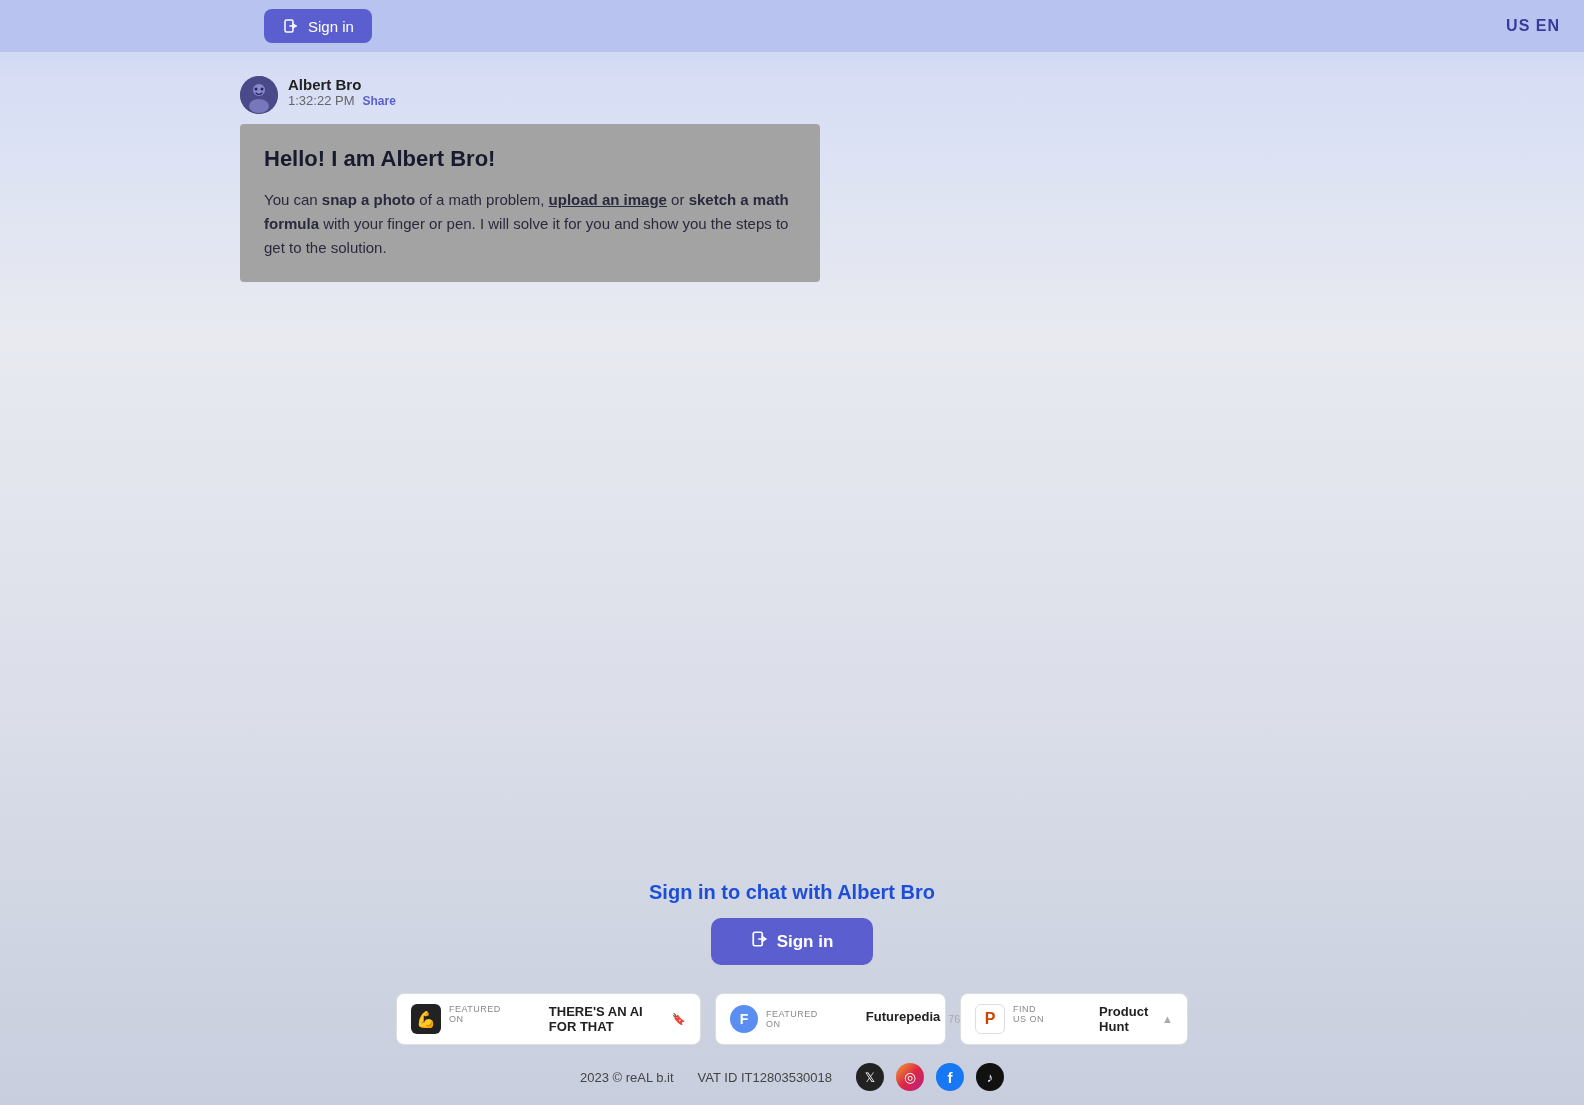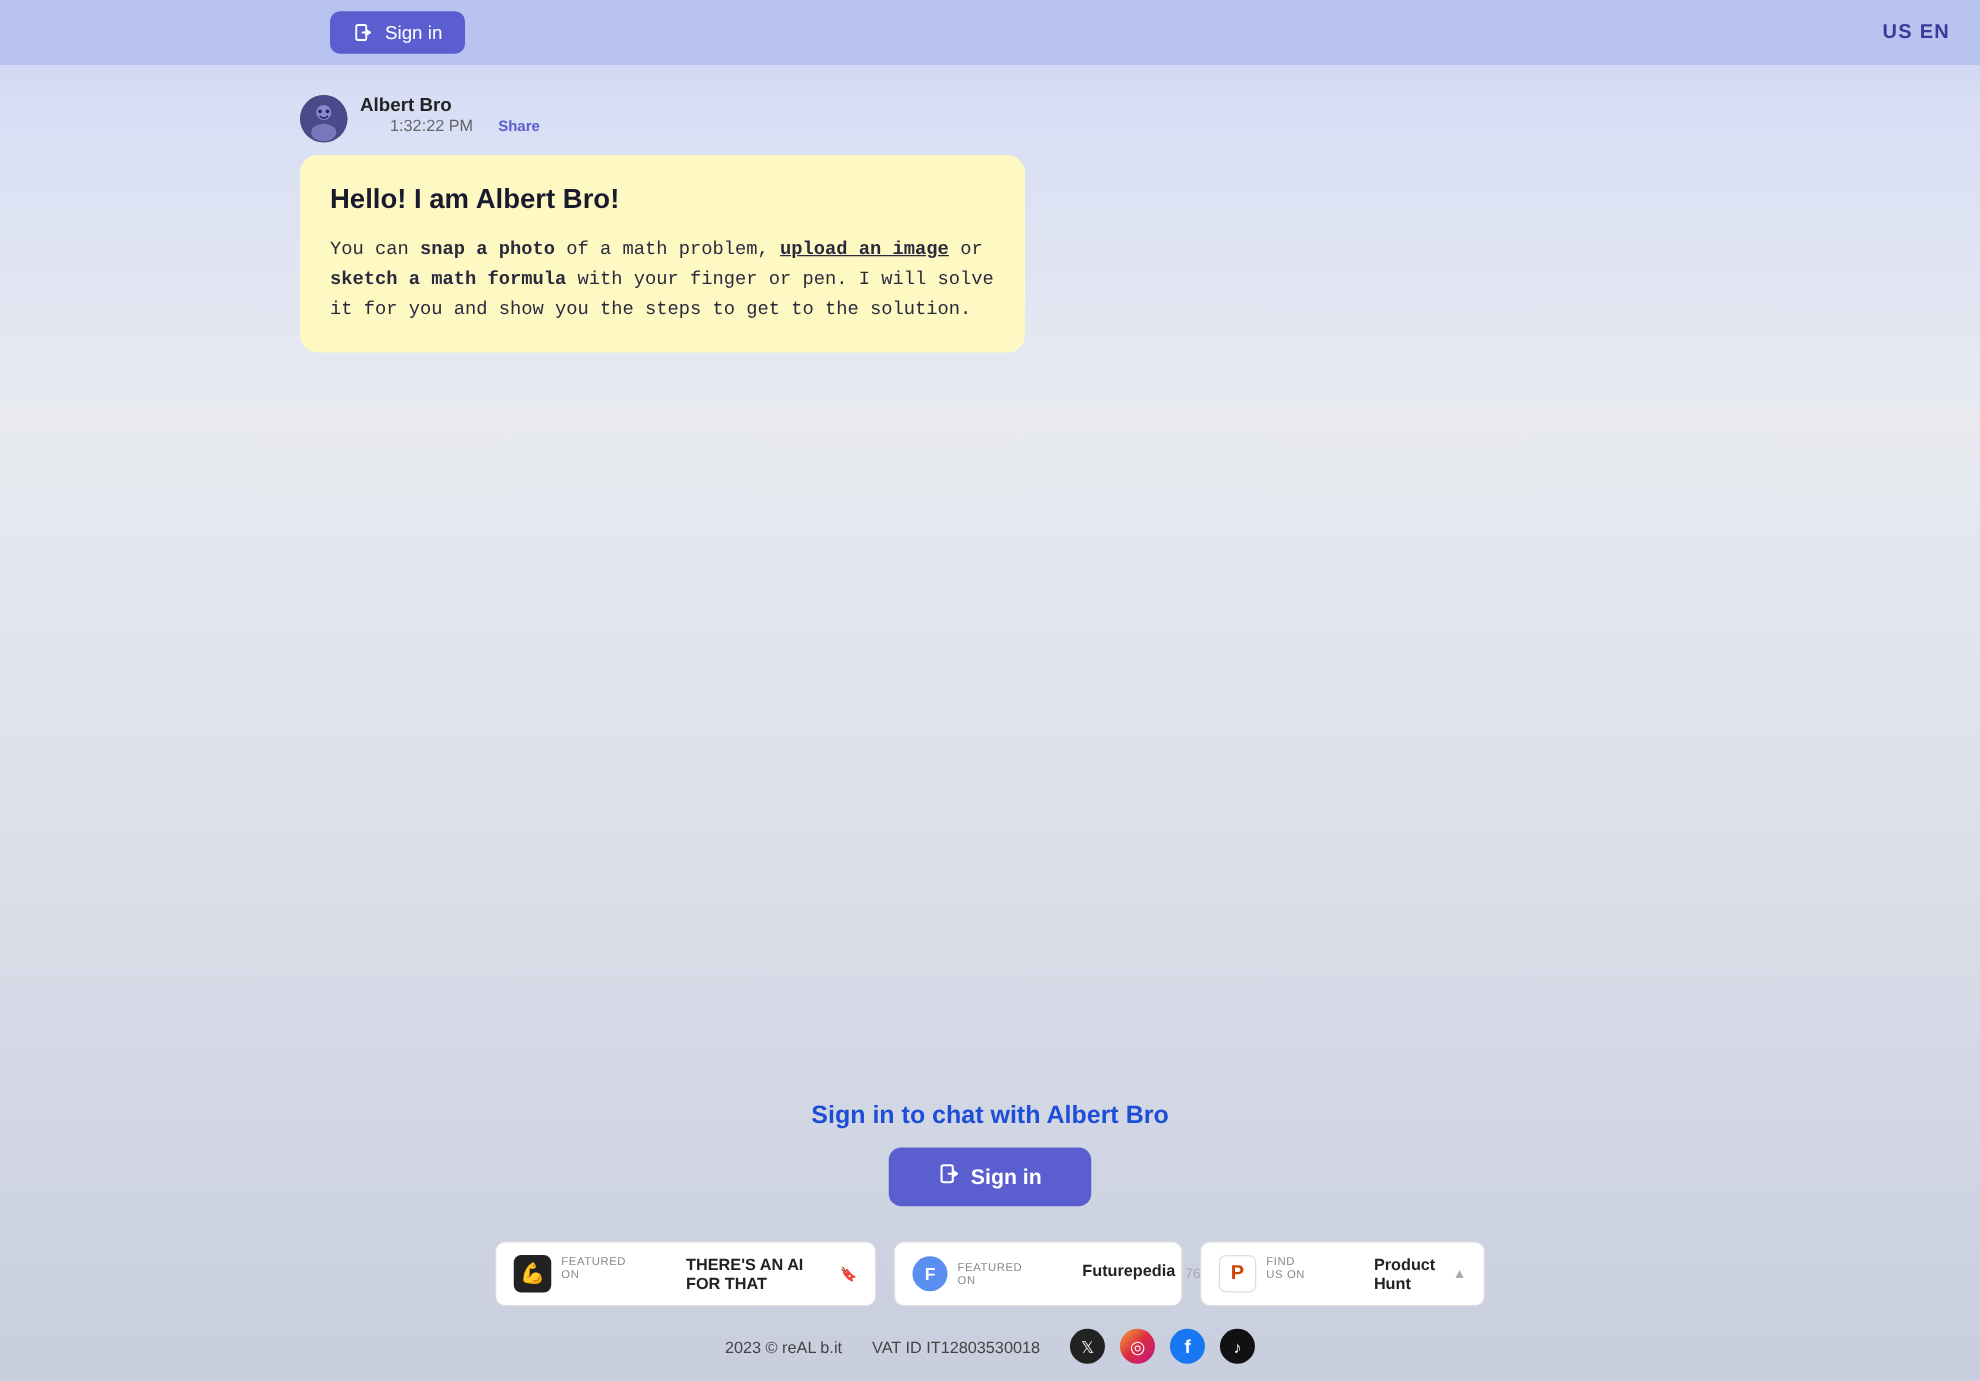--- a/index.html
+++ b/index.html
@@ -95,38 +95,37 @@
 
     .sender-name {
       font-weight: 700;
       font-size: 15px;
       color: #222;
     }
 
     .message-time-row {
       display: flex;
       align-items: center;
-      gap: 20px;
+      gap: 8px;
       font-size: 13px;
       color: #666;
-      margin-left: 24px;
     }
 
     .share-link {
       color: #5a5ecf;
       font-weight: 600;
       text-decoration: none;
       cursor: pointer;
       font-size: 12px;
     }
 
     
     .message-bubble {
-      background: #fef9c3;
-      border-radius: 14px;
+      background: #a3a3a3;
+      border-radius: 4px;
       padding: 22px 24px;
       max-width: 580px;
       margin-left: 0;
     }
 
     .bubble-title {
       font-size: 22px;
       font-weight: 800;
       color: #1a1a2e;
       margin-bottom: 16px;
@@ -134,21 +133,20 @@
 
     .bubble-text {
       font-size: 15px;
       color: #2a2a3e;
       line-height: 1.6;
       margin-bottom: 14px;
     }
 
     .bubble-text:last-child {
       margin-bottom: 0;
-      font-family: Liberation Mono, monospace;
     }
 
     .bold { font-weight: 700; }
     .underline { text-decoration: underline; font-weight: 700; }
 
     
     .sign-in-section {
       position: absolute;
       bottom: 140px;
       left: 50%;

